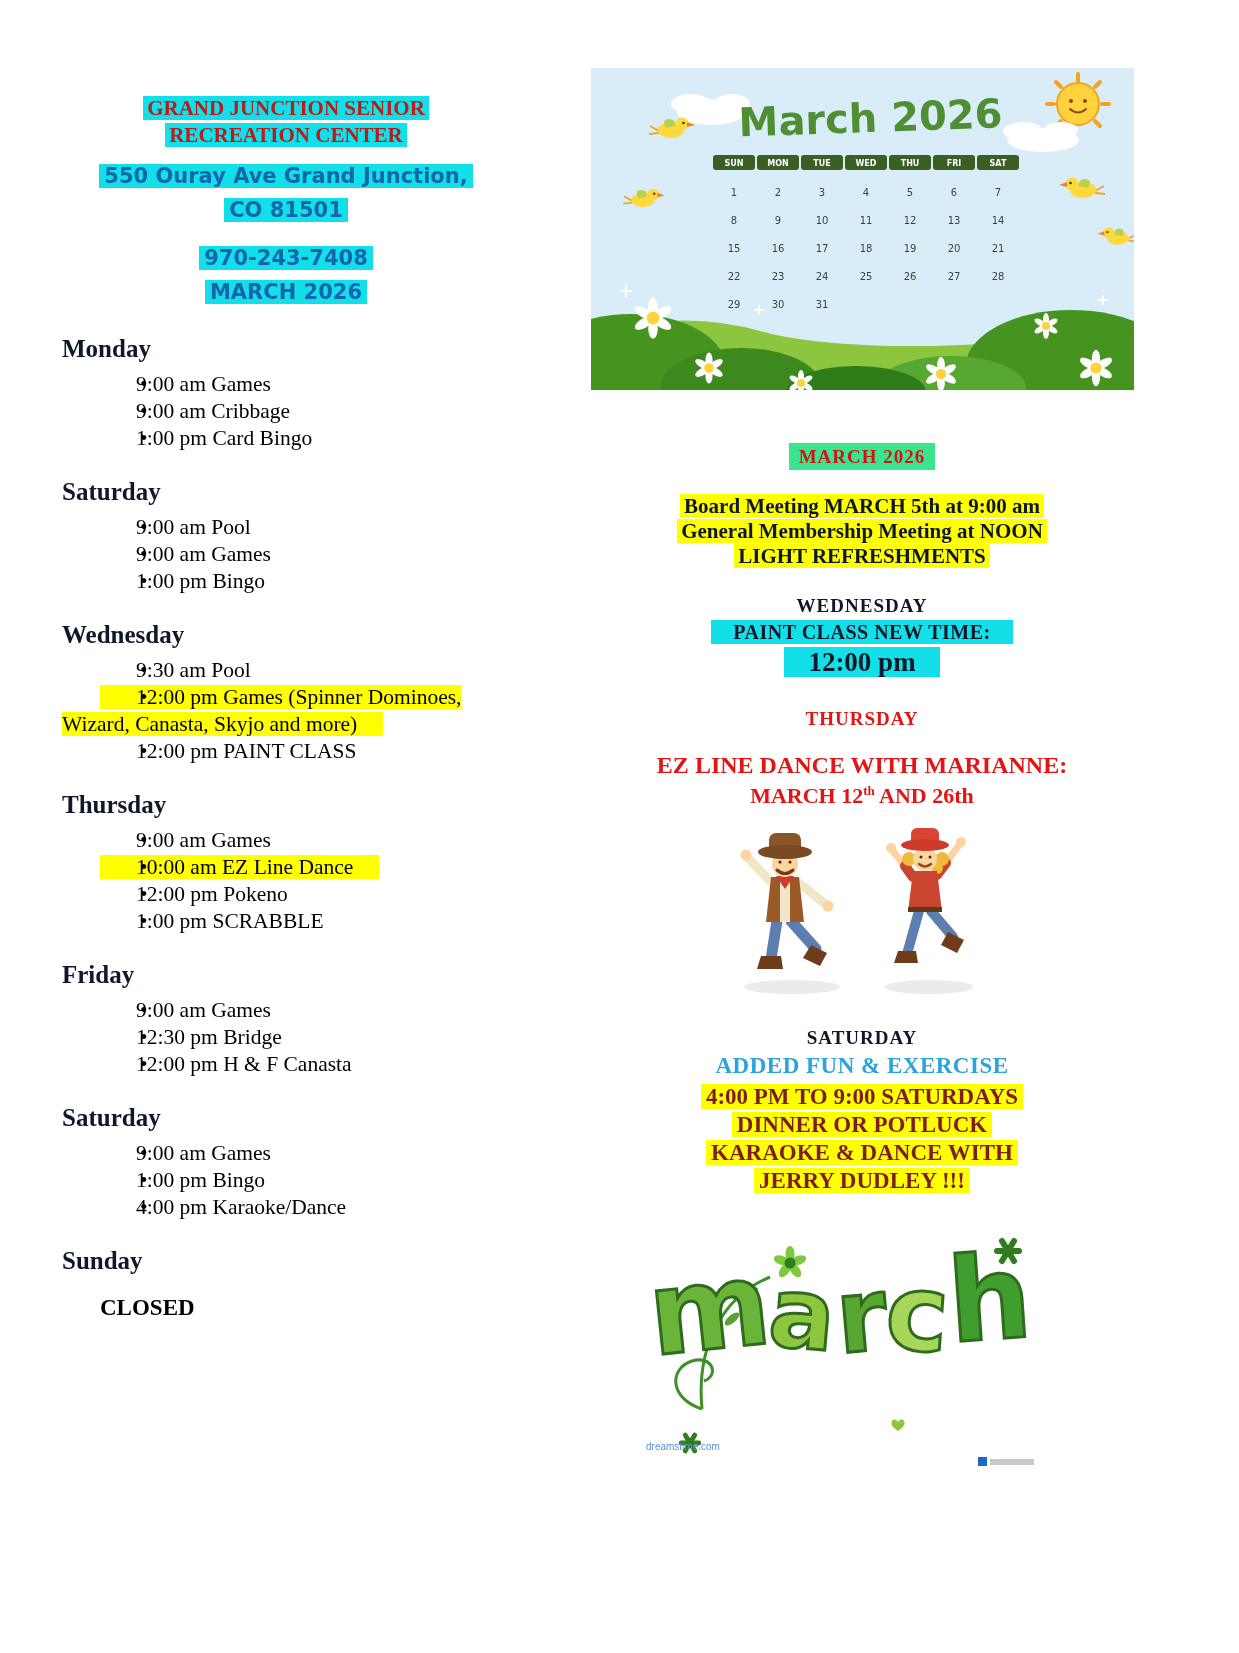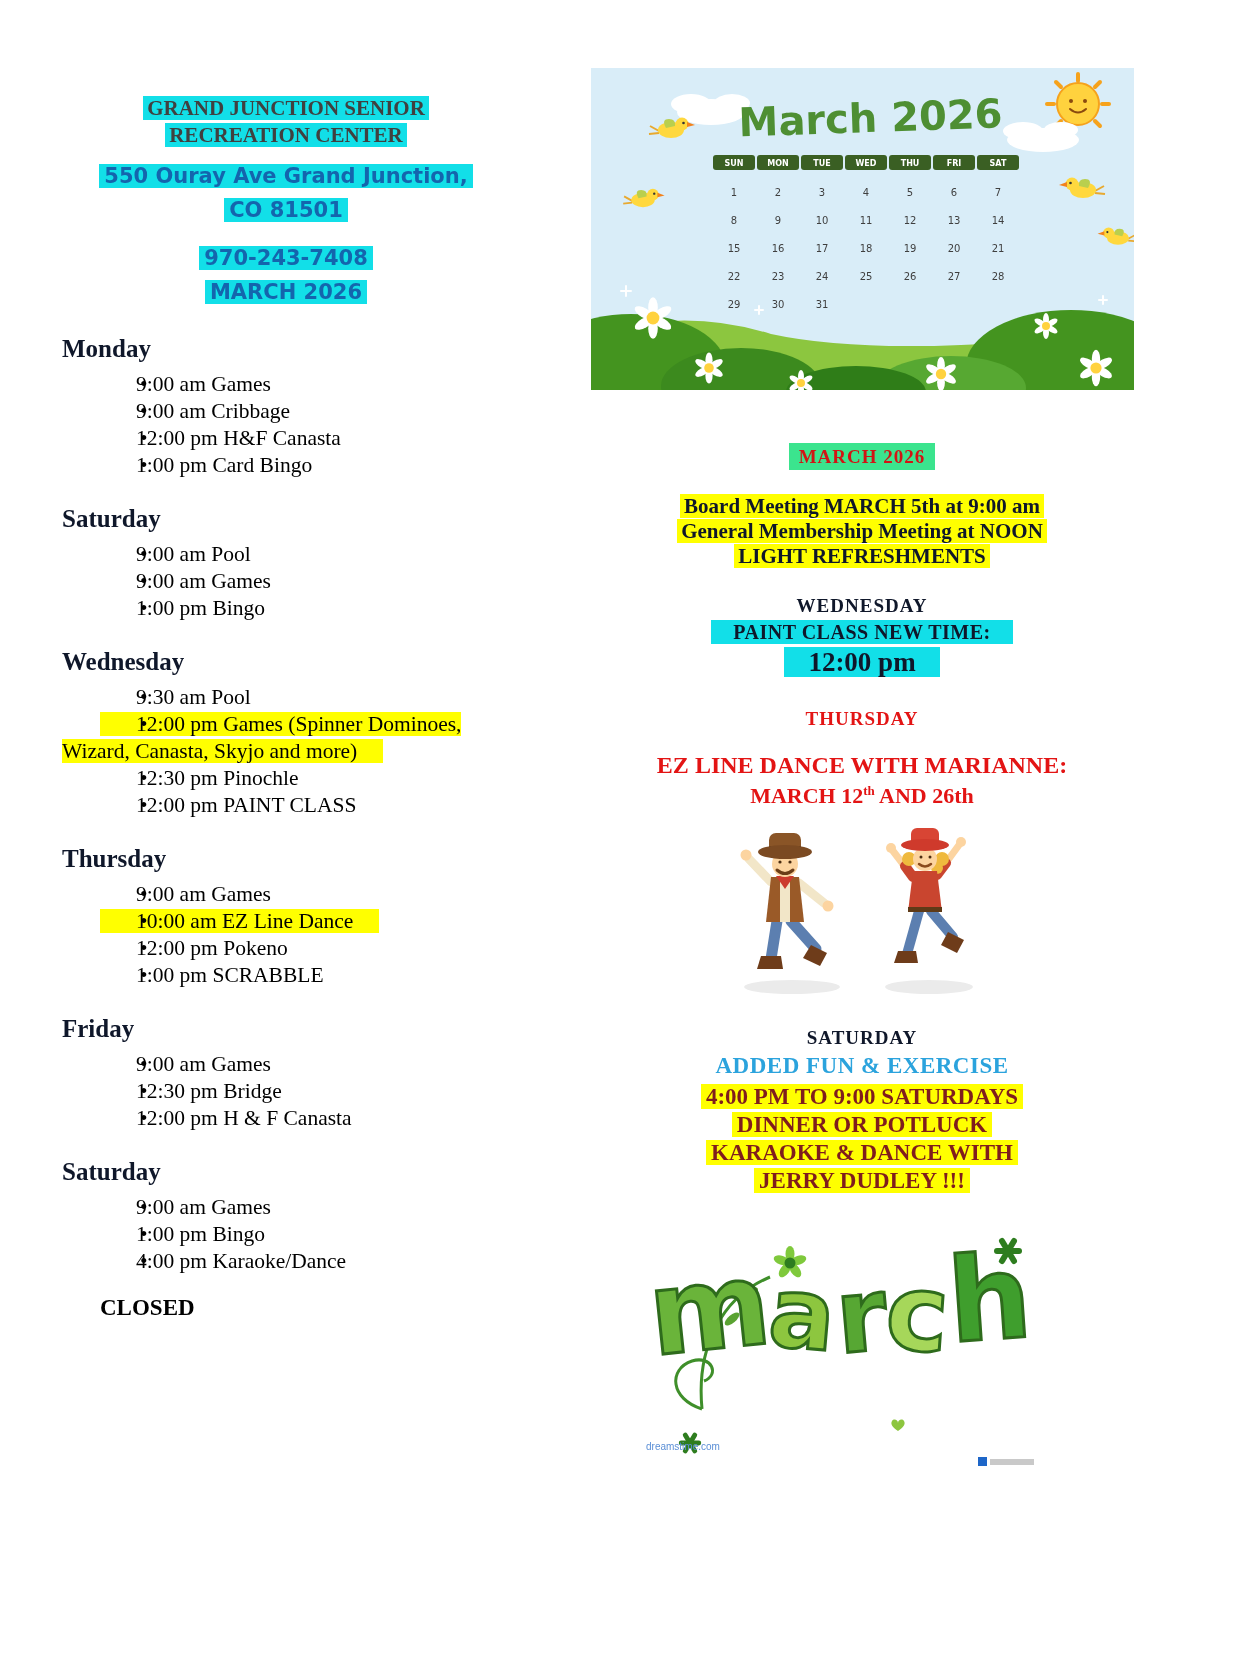--- a/index.html
+++ b/index.html
@@ -9,21 +9,21 @@
   }
 
   
   .hl-cyan   { background:#12dfe8; }
   .hl-yellow { background:#ffff00; }
   .hl-green  { background:#3be48e; }
 
   
   .left-col { position:absolute; left:62px; top:95px; width:448px; }
 
-  .hdr-title { text-align:center; font-weight:bold; font-size:21px; line-height:27px; color:#404040; }
+  .hdr-title { text-align:center; font-weight:bold; font-size:21px; line-height:27px; color:#b91c1c; }
   .hdr-title span { padding:0 4px; }
 
   .addr { text-align:center; margin-top:10px; font-family:"DejaVu Sans", sans-serif;
           font-weight:bold; font-size:21px; line-height:34px; color:#1465ad; }
   .addr span { padding:0 5px; }
   .phone-block { margin-top:14px; }
 
   .day h2 { font-size:25px; font-weight:bold; margin:26px 0 8px 0; color:#0f172a; }
   .item { font-size:21.5px; line-height:27px; text-indent:38px; }
   .item .txt::before { content:"•"; display:inline-block; width:34px; padding-left:2px; }
@@ -99,36 +99,34 @@
 
     <div class="addr phone-block">
       <span class="hl-cyan">970-243-7408</span><br>
       <span class="hl-cyan">MARCH 2026</span>
     </div>
 
     <section class="day">
       <h2>Monday</h2>
       <div class="item"><span class="txt">9:00 am Games</span></div>
       <div class="item"><span class="txt">9:00 am Cribbage</span></div>
-      <div class="item"><span class="txt">12:00 pm H&amp;F Canasta</span></div>
       <div class="item"><span class="txt">1:00 pm Card Bingo</span></div>
     </section>
 
     <section class="day">
       <h2>Saturday</h2>
       <div class="item"><span class="txt">9:00 am Pool</span></div>
       <div class="item"><span class="txt">9:00 am Games</span></div>
       <div class="item"><span class="txt">1:00 pm Bingo</span></div>
     </section>
 
     <section class="day">
       <h2>Wednesday</h2>
       <div class="item"><span class="txt">9:30 am Pool</span></div>
       <div class="item wrap"><span class="txt hl-yellow">12:00 pm Games (Spinner Dominoes, Wizard, Canasta, Skyjo and more)</span></div>
-      <div class="item"><span class="txt">12:30 pm Pinochle</span></div>
       <div class="item"><span class="txt">12:00 pm PAINT CLASS</span></div>
     </section>
 
     <section class="day">
       <h2>Thursday</h2>
       <div class="item"><span class="txt">9:00 am Games</span></div>
       <div class="item"><span class="txt hl-yellow">10:00 am EZ Line Dance</span></div>
       <div class="item"><span class="txt">12:00 pm Pokeno</span></div>
       <div class="item"><span class="txt">1:00 pm SCRABBLE</span></div>
     </section>
@@ -141,20 +139,21 @@
     </section>
 
     <section class="day">
       <h2>Saturday</h2>
       <div class="item"><span class="txt">9:00 am Games</span></div>
       <div class="item"><span class="txt">1:00 pm Bingo</span></div>
       <div class="item"><span class="txt">4:00 pm Karaoke/Dance</span></div>
     </section>
 
     <section class="day">
+      <h2>Sunday</h2>
       <div class="closed">CLOSED</div>
     </section>
 
   </div>
 
   <div class="right-col">
 
     <svg class="cal-svg" width="543" height="322" viewBox="0 0 543 322">
       <defs>
         <g id="bird">

